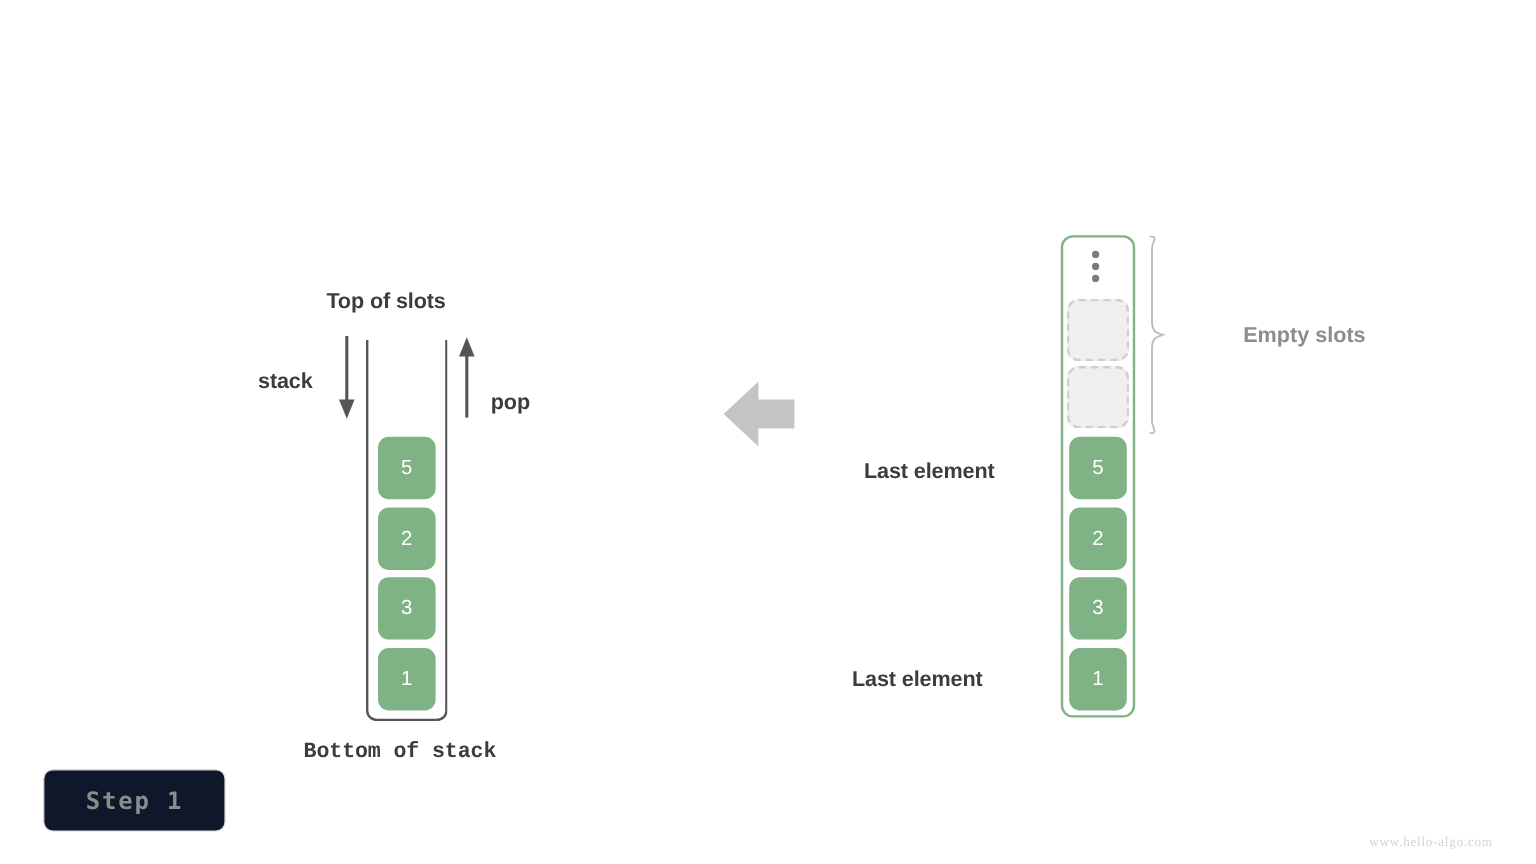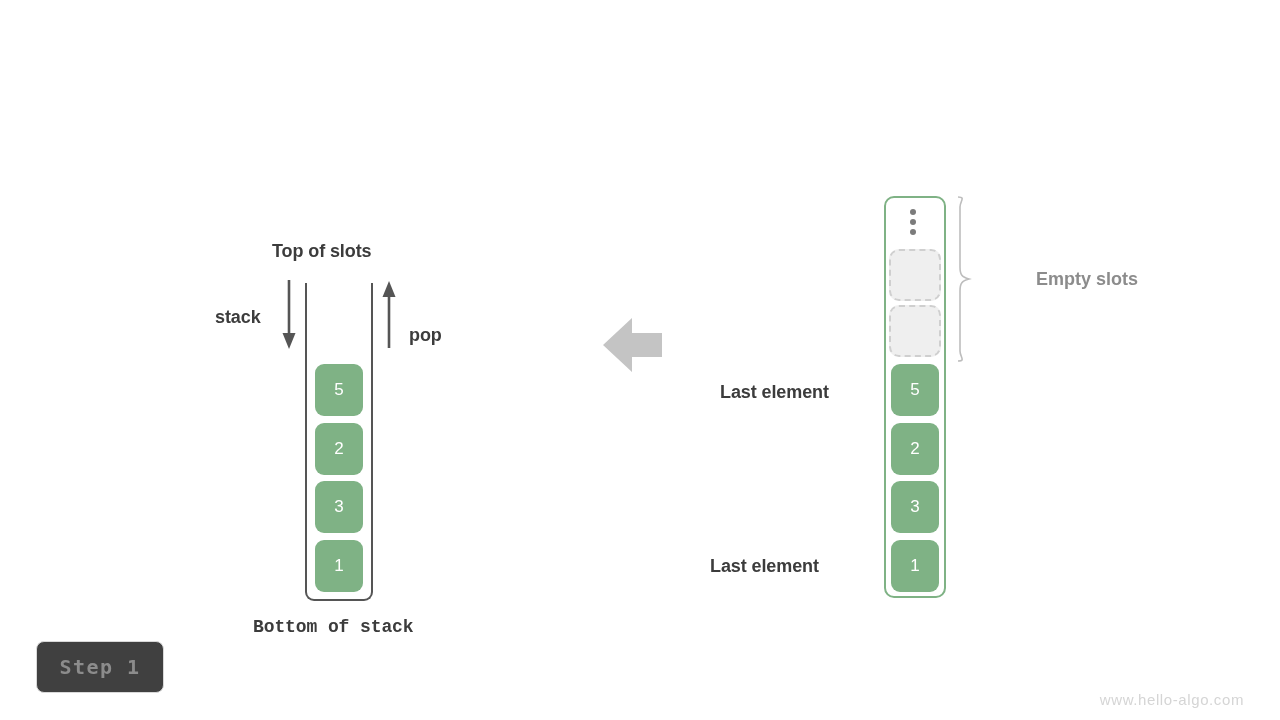--- a/index.html
+++ b/index.html
@@ -126,44 +126,44 @@
   }
   .dots span:last-child { margin-bottom: 0; }
 
   .brace-svg { position: absolute; left: 952px; top: 193px; }
 
   
   .step-badge {
     position: absolute;
     left: 36px;
     top: 641px;
-    width: 128px;
+    width: 152px;
     height: 52px;
     box-sizing: border-box;
     border: 1px solid #d9d9d9;
     border-radius: 8px;
-    background: #404040;
+    background: #0f172a;
     color: #8c8c8c;
     font-family: "DejaVu Sans Mono", monospace;
     font-weight: bold;
     font-size: 20px;
     letter-spacing: 1.5px;
     display: flex;
     align-items: center;
     justify-content: center;
   }
 
   
   .watermark {
     position: absolute;
     right: 36px;
     bottom: 12px;
     color: #d5d5d5;
-    font-family: Liberation Sans, sans-serif;
-    font-size: 15px;
+    font-family: Liberation Serif, serif;
+    font-size: 11px;
     letter-spacing: 0.6px;
   }
 </style>
 </head>
 <body>
 
 <div class="canvas">
 
   <div id="left-stack-group">
 

